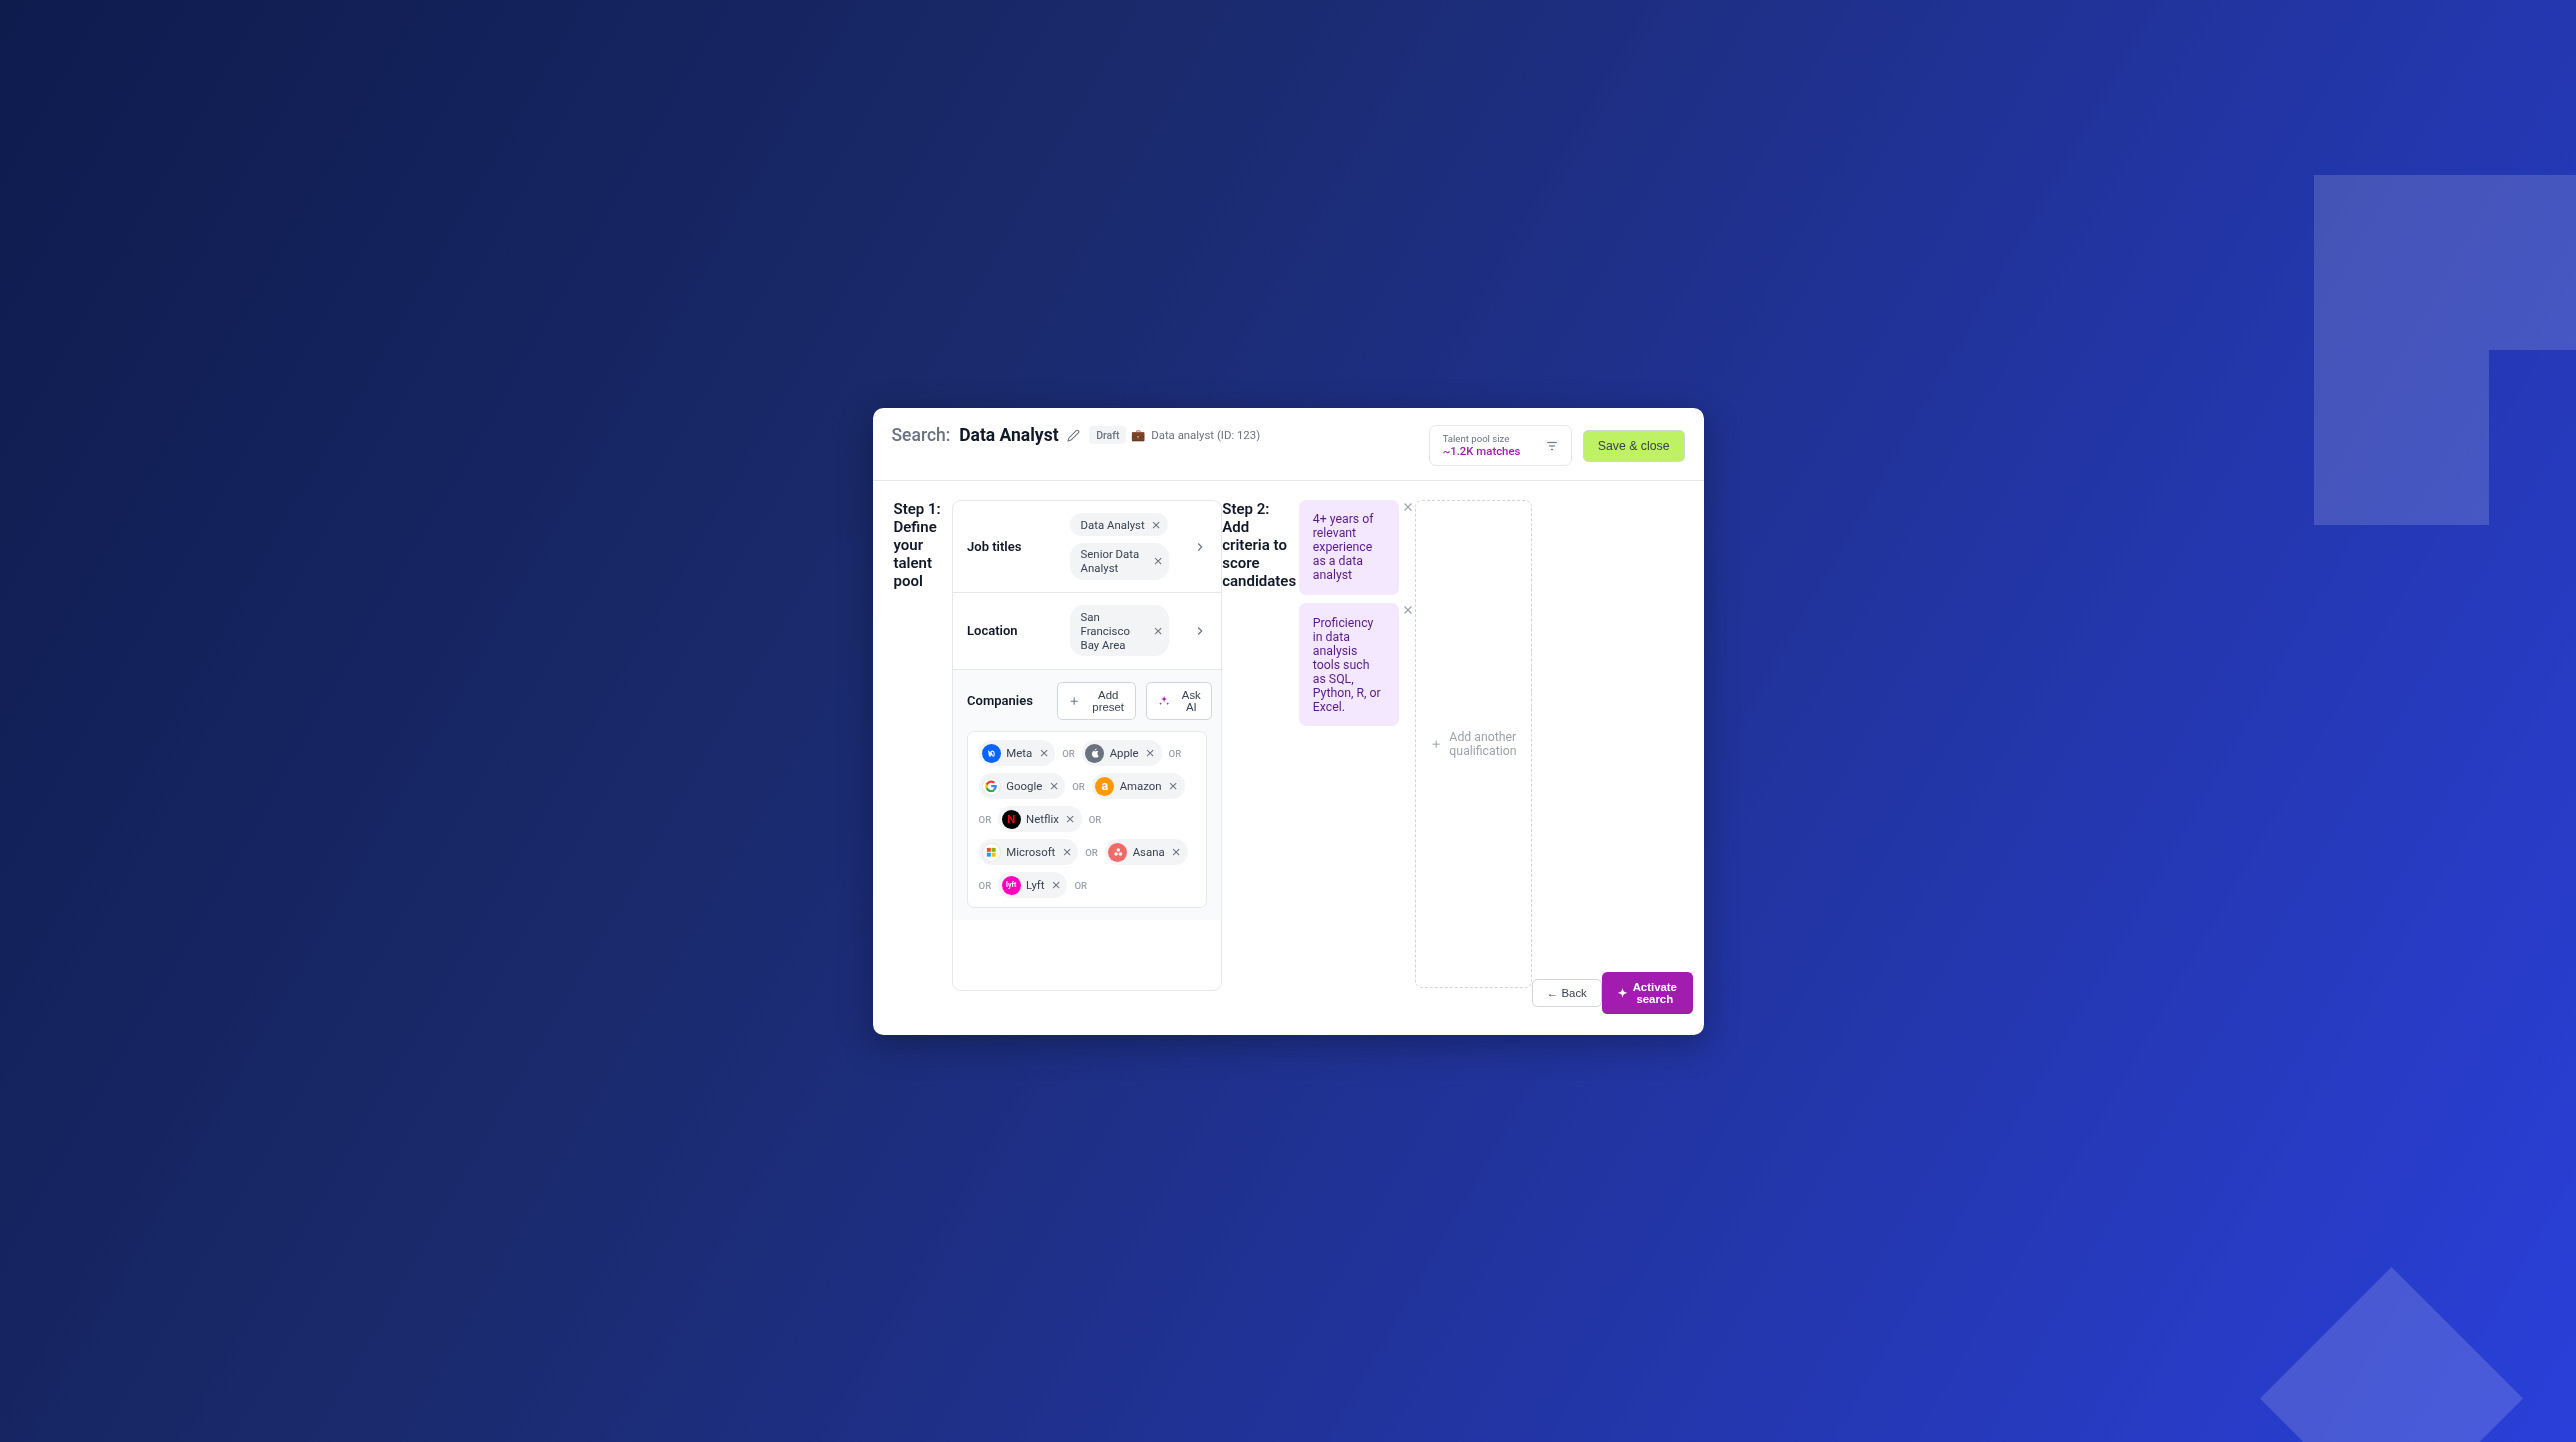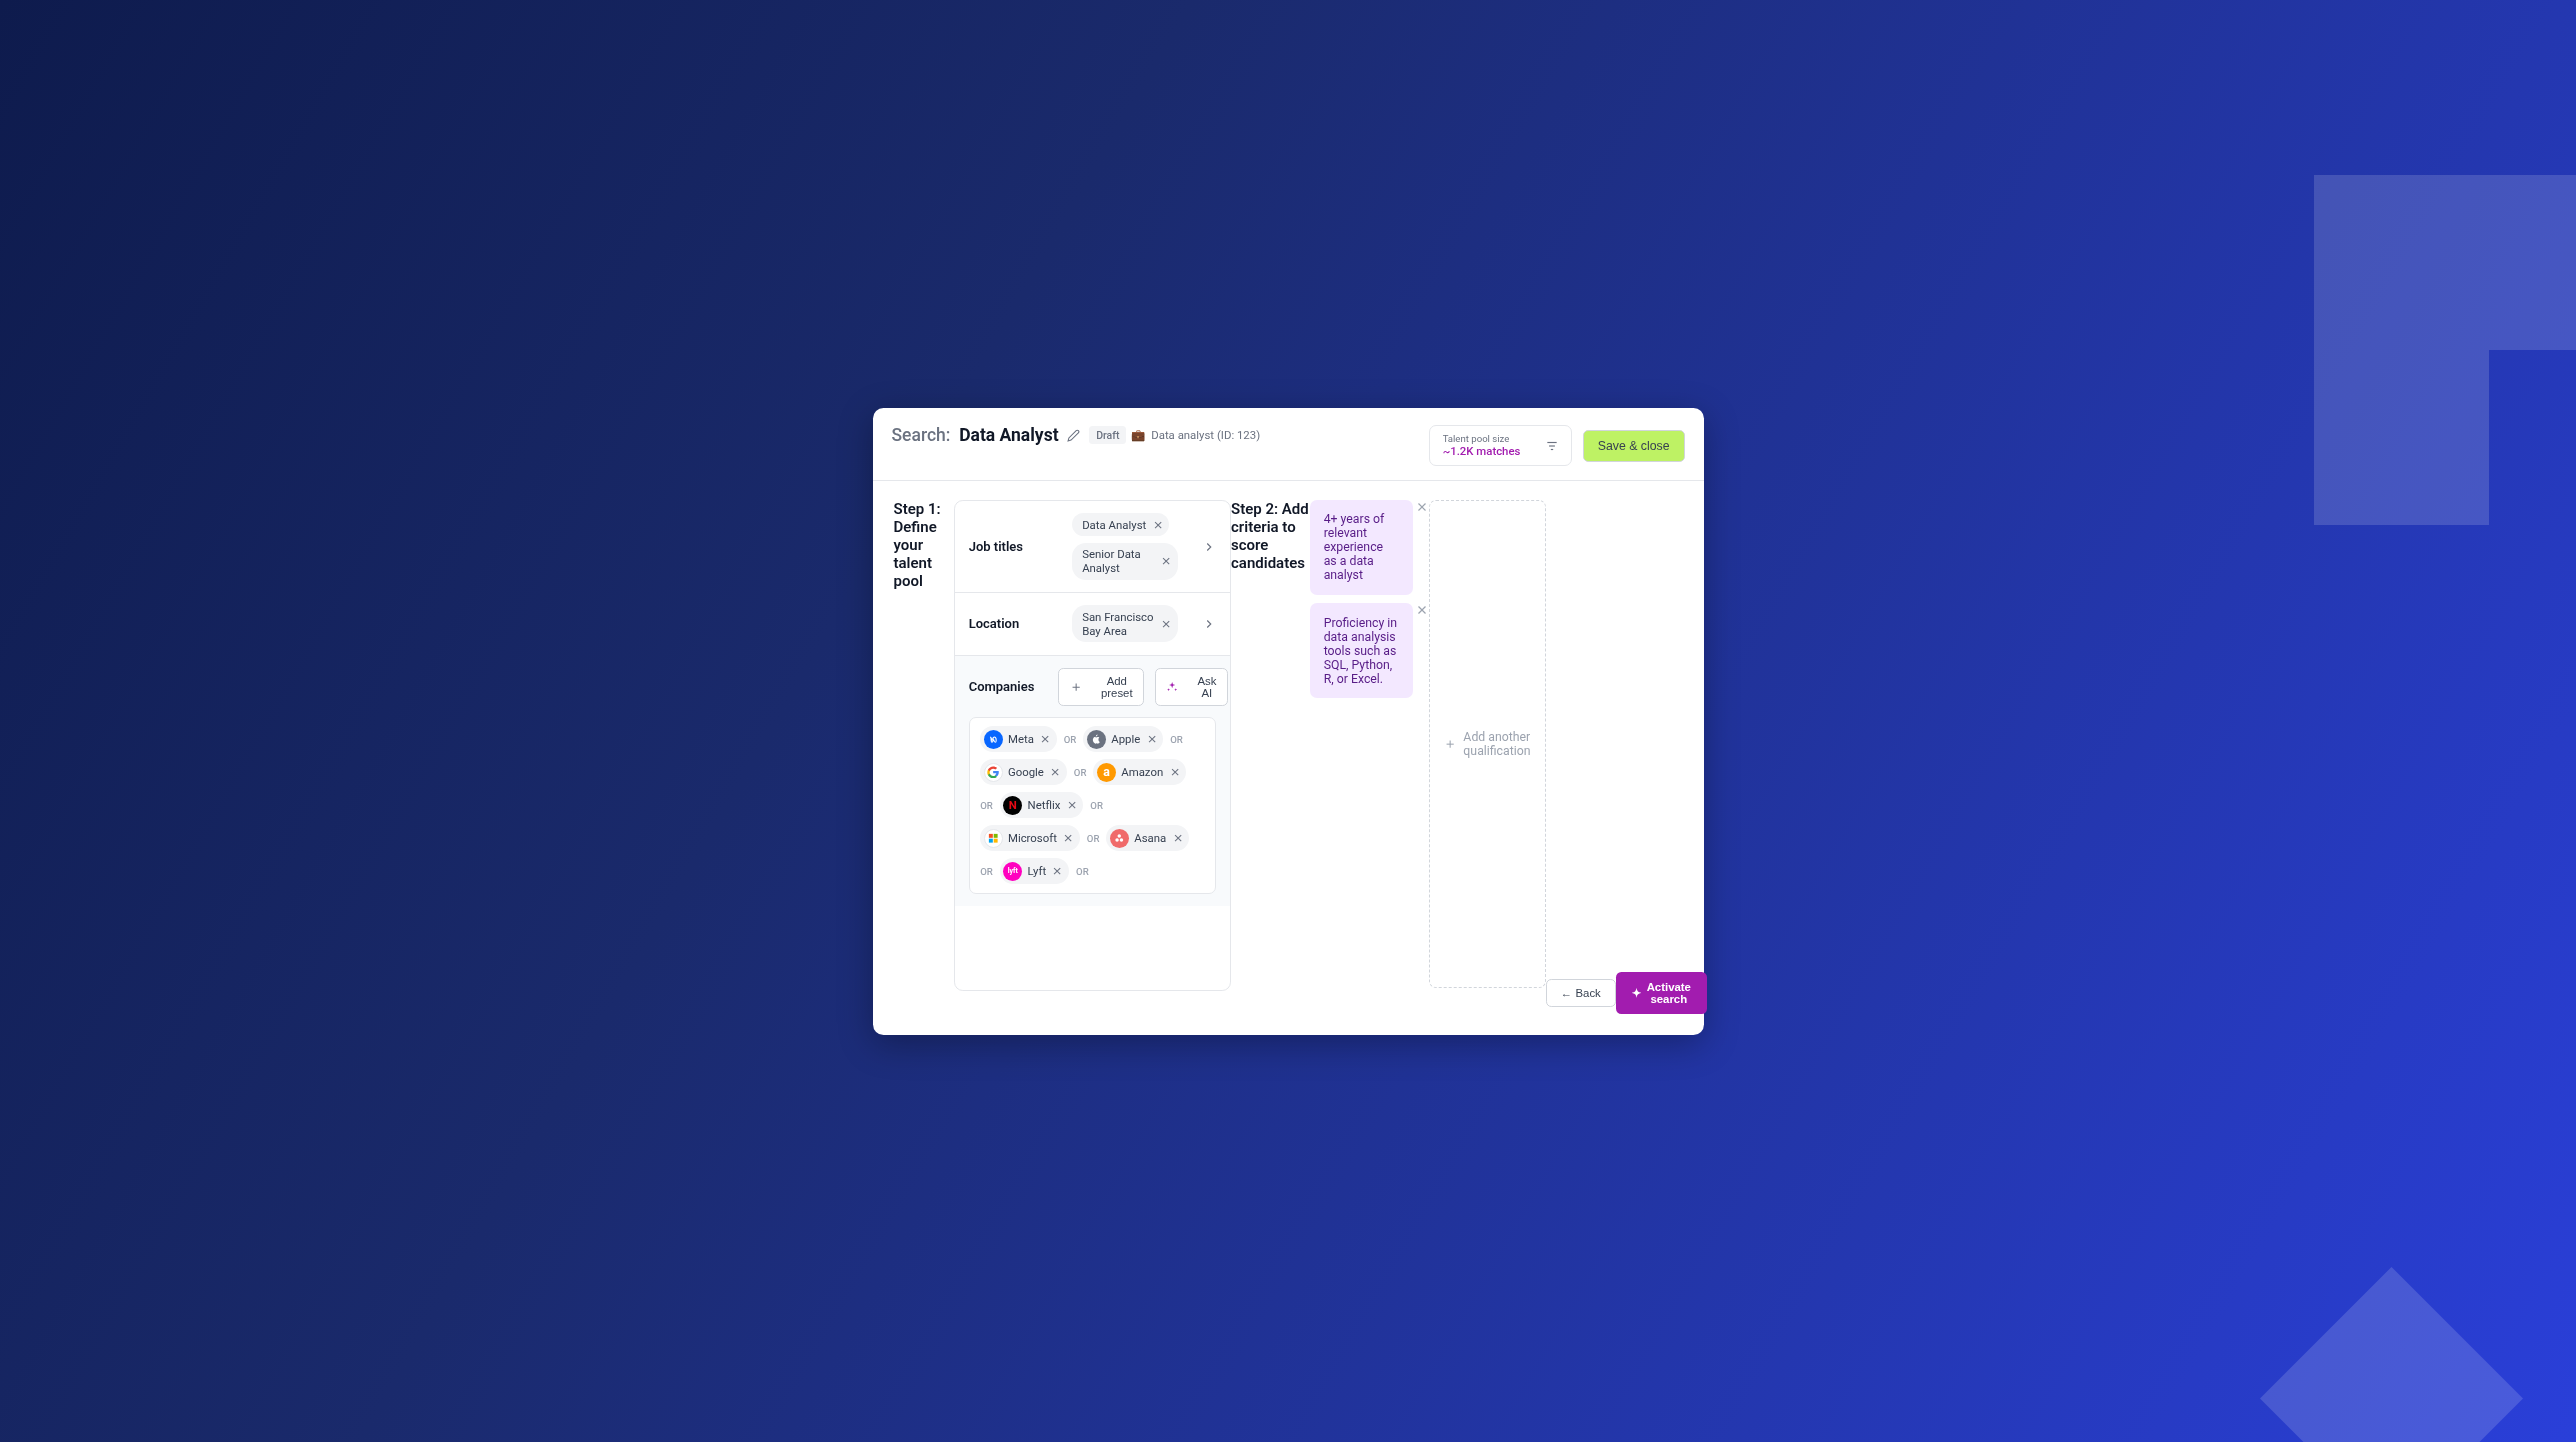--- a/index.html
+++ b/index.html
@@ -69,21 +69,21 @@
 .accordion { border:0.9px solid #e5e7eb; border-radius:8.8px; overflow:hidden; margin-bottom:23px;}
 .acc-row { display:flex; align-items:center; padding:12.3px 14px; border-bottom:0.9px solid #e5e7eb; gap:24px;}
 .acc-row:last-child { border-bottom:none;}
 .acc-label { font-size:13px; font-weight:600; color:#111827; width:79px; flex-shrink:0;}
 .tags-wrap { display:flex; align-items:center; gap:7px; flex-wrap:wrap; flex:1;}
 .tag { background:#f3f4f6; border-radius:14px; padding:4.4px 5.3px 4.4px 10.5px; display:flex; align-items:center; gap:5.3px; font-size:11.4px; color:#374151;}
 .tag-x { display:flex; color:#6b7280; cursor:pointer;}
 .chevron { color:#6b7280; margin-left:auto; display:flex;}
 .acc-companies { background:#f8fafc; flex-direction:column; align-items:stretch; gap:10.5px;}
 .companies-header { display:flex; align-items:center; gap:10.5px;}
-.btn-secondary { border:0.9px solid #d1d5db; background:#fff; border-radius:5.3px; padding:6.1px 10.5px; font-size:11.4px; display:flex; align-items:center; gap:19px; cursor:pointer; color:#374151; font-weight:500;}
+.btn-secondary { border:0.9px solid #d1d5db; background:#fff; border-radius:5.3px; padding:6.1px 10.5px; font-size:11.4px; display:flex; align-items:center; gap:12px; cursor:pointer; color:#374151; font-weight:500;}
 .plus-icon { color:#6b7280; display:flex;}
 .sparkle-icon { color:#a21caf; display:flex;}
 .company-list { background:#fff; border:0.9px solid #e5e7eb; border-radius:7px; padding:8.8px 10.5px; display:flex; flex-wrap:wrap; gap:7px; align-items:center;}
 .company-chip { background:#f3f4f6; border-radius:14px; padding:3.5px 5.3px 3.5px 3.5px; display:flex; align-items:center; gap:5.3px; font-size:11.4px; color:#374151;}
 .company-logo { width:19px; height:19px; border-radius:50%; display:flex; align-items:center; justify-content:center; font-size:10.5px; font-weight:700; color:#fff; flex-shrink:0;}
 .or-sep { font-size:9.6px; color:#9ca3af; font-weight:500;}
 .criterion { background:#f3e8ff; border-radius:7px; padding:12.3px 14px; font-size:12.3px; color:#581c87; display:flex; align-items:center;}
 .criterion-row { display:flex; gap:2px; margin-bottom:8.8px;}
 .criterion-x { color:#9ca3af; cursor:pointer; display:flex;}
 .add-criterion { border:0.9px dashed #d1d5db; border-radius:7px; padding:12.3px 14px; display:flex; align-items:center; gap:7px; color:#9ca3af; font-size:12.3px; cursor:pointer; margin-bottom:26px;}

